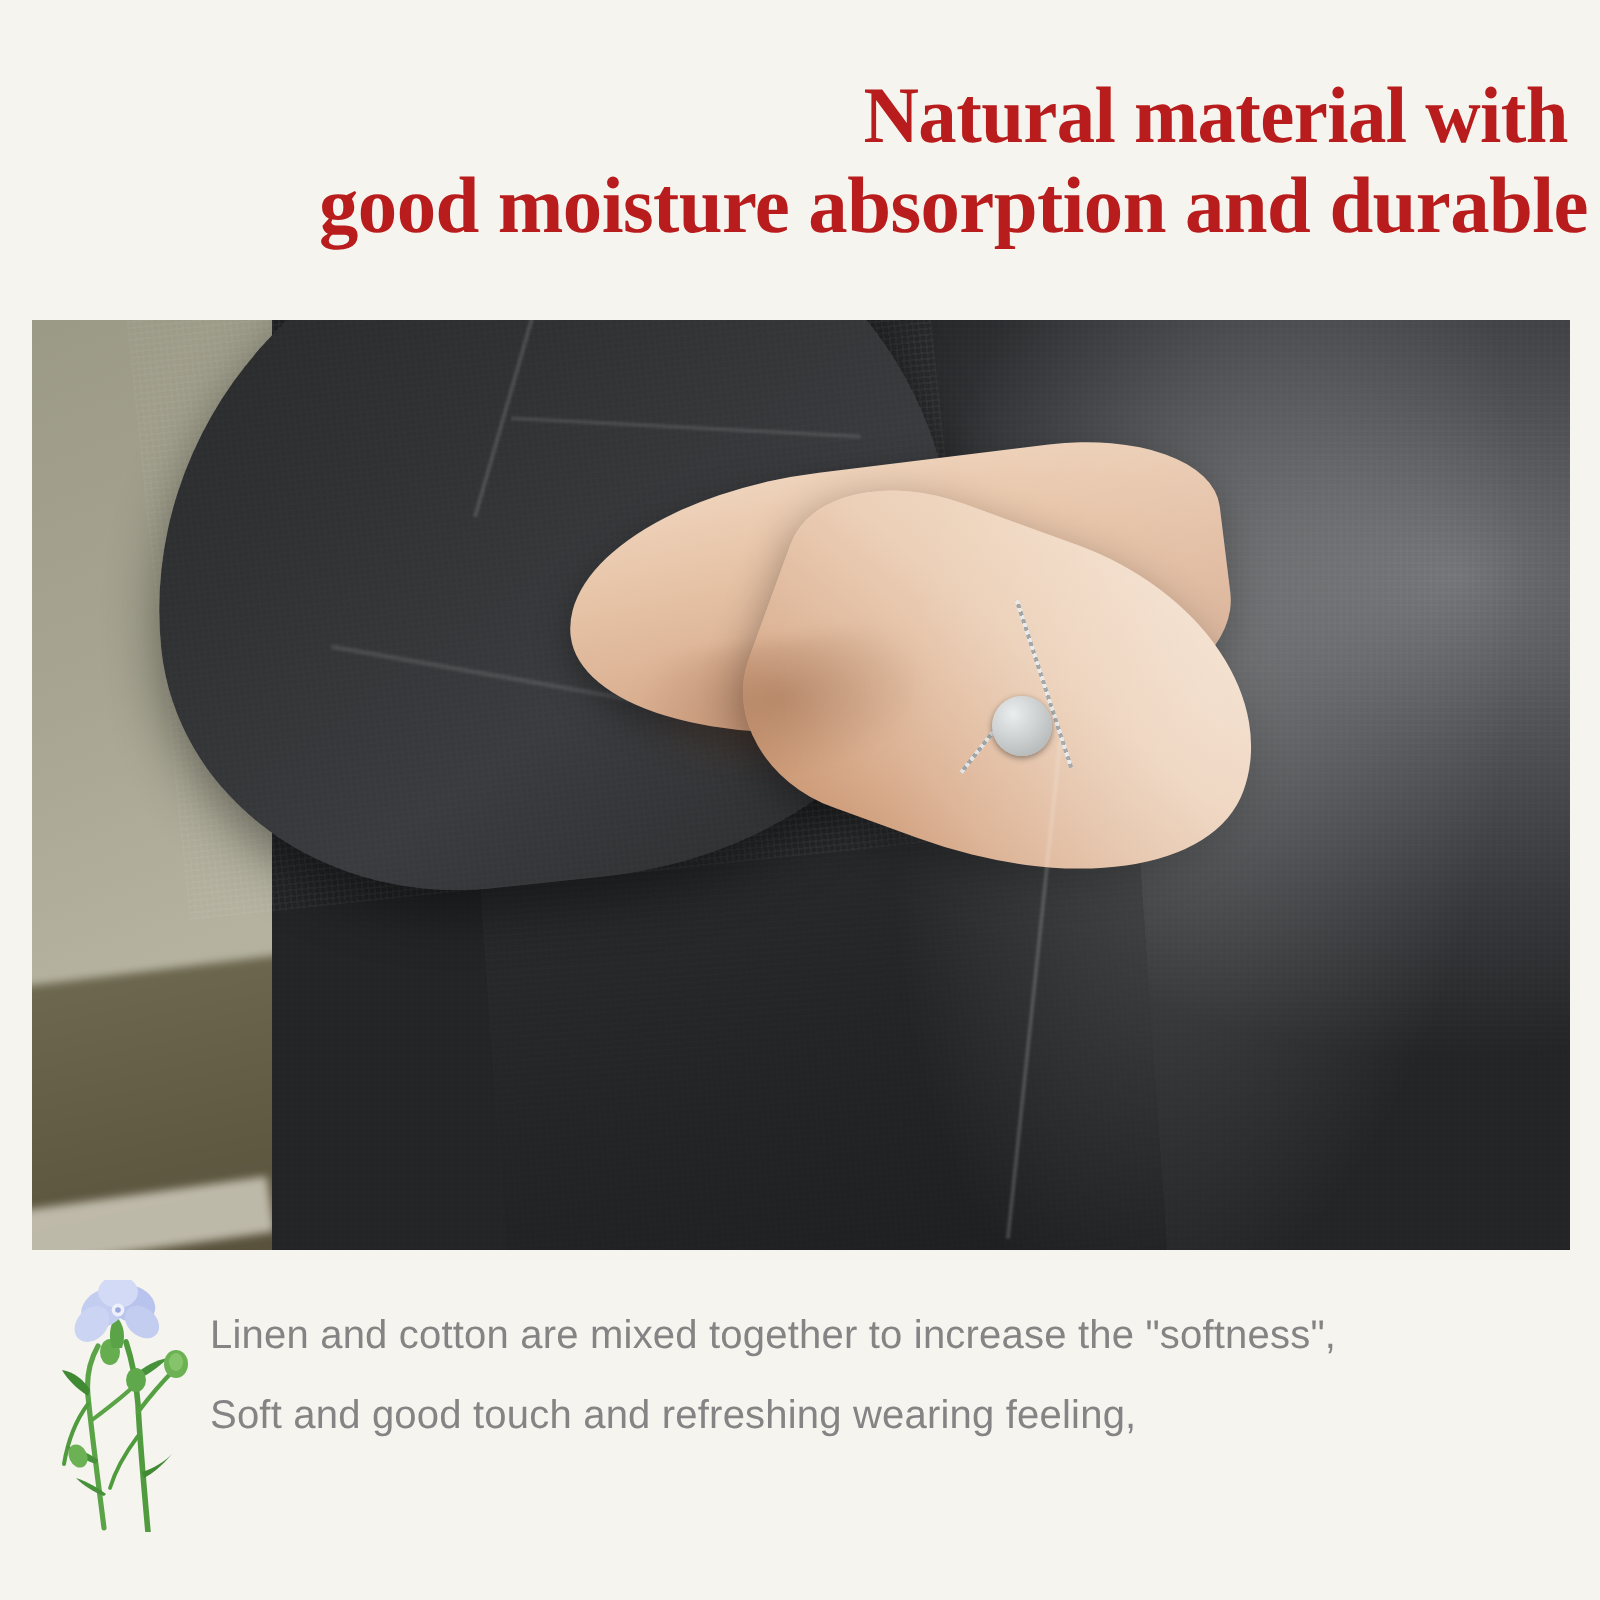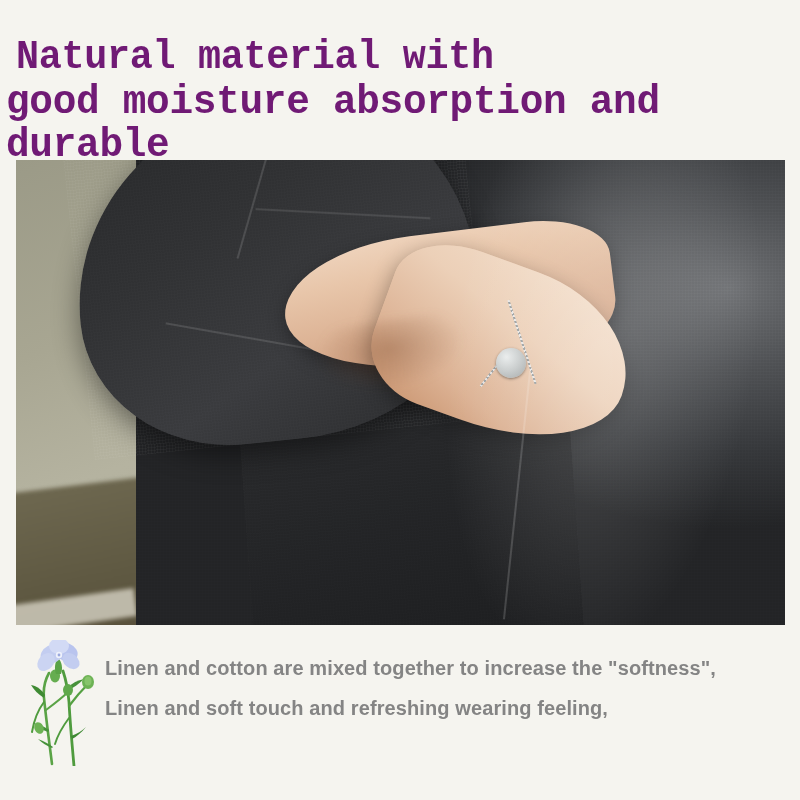--- a/index.html
+++ b/index.html
@@ -20,23 +20,23 @@
     inset: 0;
     background: #f5f4ef;
   }
 
   
   .headline {
     position: absolute;
     left: 0;
     top: 36px;
     width: 800px;
-    text-align: left;
-    color: #701a75;
-    font-family: Liberation Mono, monospace;
+    text-align: right;
+    color: #b91c1c;
+    font-family: Liberation Serif, serif;
     font-weight: bold;
     line-height: 1.08;
     letter-spacing: -0.3px;
   }
   .headline-l1 {
     display: block;
     font-size: 40px;
     transform: scaleX(0.96);
   }
   .headline-l2 {
@@ -257,21 +257,20 @@
     left: 22px;
     top: 4px;
     width: 78px;
     height: 126px;
   }
   .caption-lines {
     position: absolute;
     left: 105px;
     top: 12px;
     width: 690px;
-    font-weight: bold;
   }
   .caption-line {
     display: block;
     color: #848484;
     font-family: "Liberation Sans", sans-serif;
     font-size: 20px;
     line-height: 40px;
     white-space: nowrap;
     letter-spacing: .1px;
   }
@@ -354,17 +353,17 @@
         <ellipse cx="37" cy="6" rx="10" ry="8" fill="#d2daf5"></ellipse>
         <ellipse cx="24" cy="22" rx="10" ry="7.5" fill="#cbd4f2" transform="rotate(-48 24 22)"></ellipse>
         <ellipse cx="49" cy="21" rx="9.5" ry="7" fill="#c3cdf0" transform="rotate(40 49 21)"></ellipse>
         <circle cx="37" cy="15" r="3.2" fill="#eef1fb"></circle>
         <circle cx="37" cy="15" r="1.4" fill="#9aa8dd"></circle>
       </svg>
     </div>
 
     <div class="caption-lines">
       <span class="caption-line">Linen and cotton are mixed together to increase the "softness",</span>
-      <span class="caption-line">Linen and soft touch and refreshing wearing feeling,</span>
+      <span class="caption-line">Soft and good touch and refreshing wearing feeling,</span>
     </div>
   </div>
 
 </div>
 
 </body></html>

